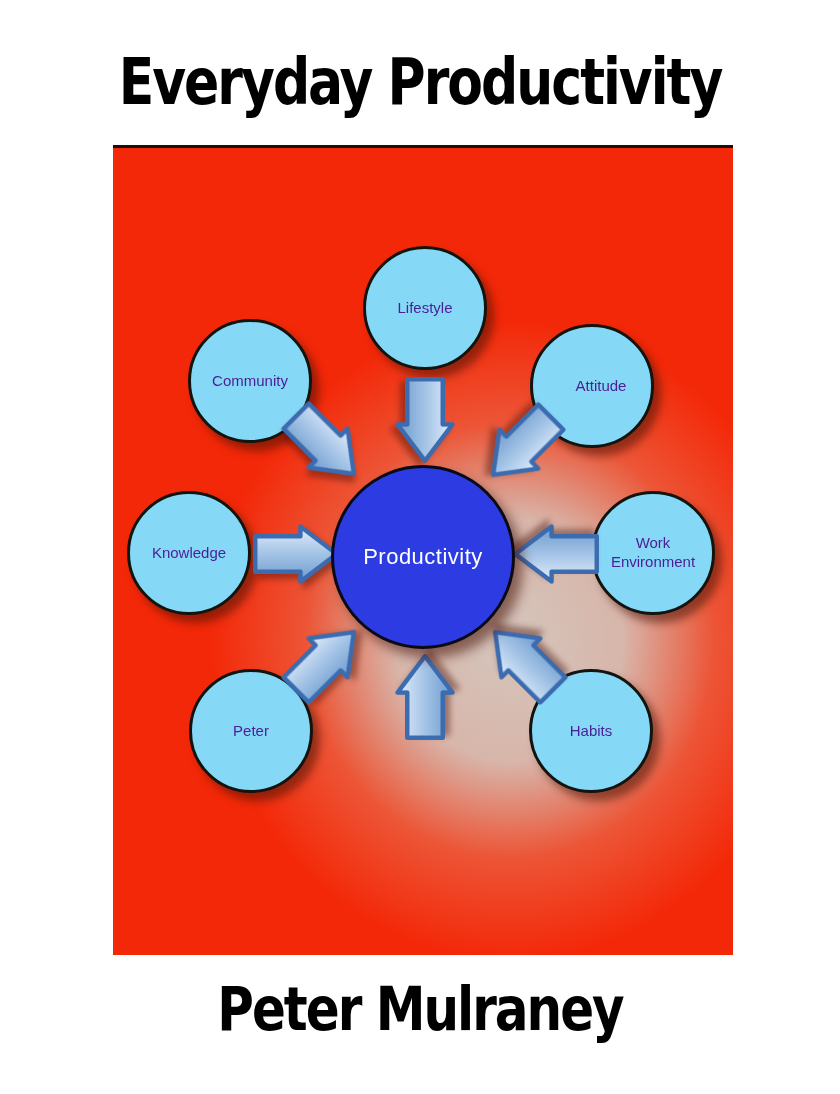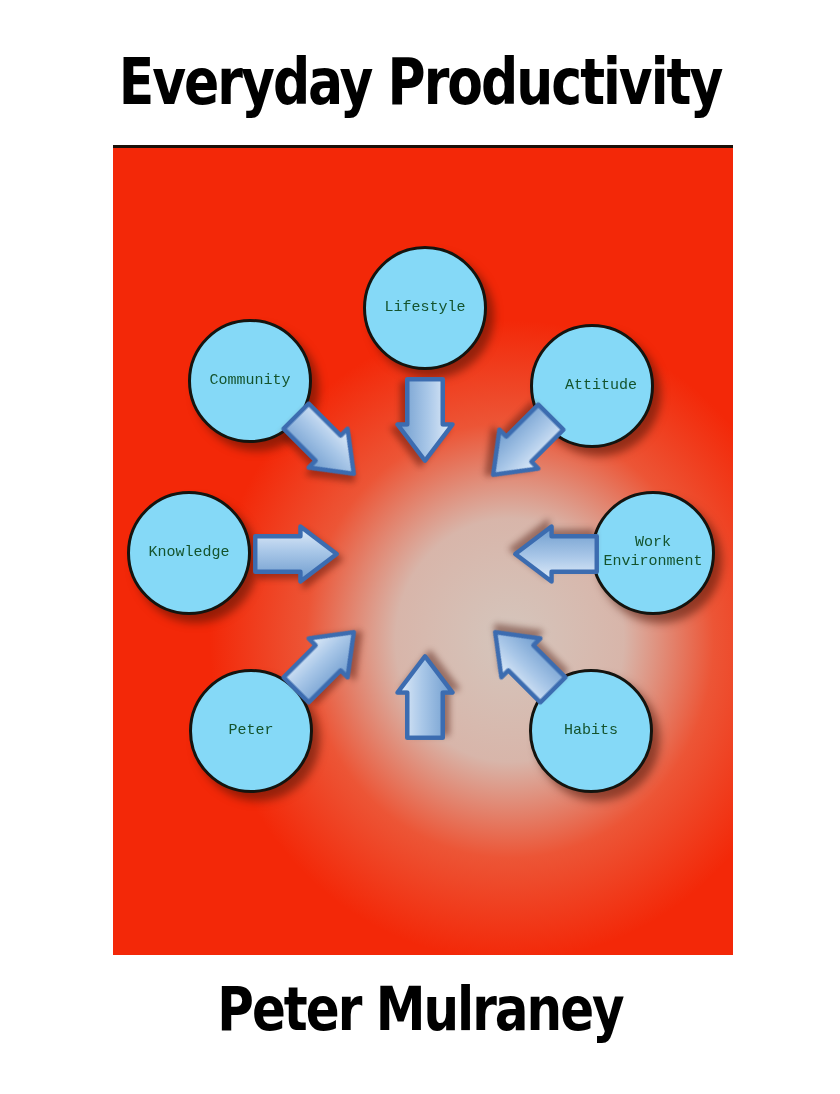--- a/index.html
+++ b/index.html
@@ -40,25 +40,24 @@
 
   .node {
     position: absolute;
     width: 124px; height: 124px;
     border-radius: 50%;
     background: #85d9f7;
     border: 3px solid #14140f;
     box-shadow: 7px 8px 9px rgba(75,18,6,0.55);
     display: flex; align-items: center; justify-content: center;
     text-align: center;
-    color: #14532d;
+    color: #4c1d95;
     font-size: 15px;
     line-height: 1.25;
     box-sizing: border-box;
-    font-family: Liberation Mono, monospace;
   }
   .node .node-label { width: 100px; }
 
   .node-lifestyle  { left: 250px; top:  98px; }
   .node-community  { left:  75px; top: 171px; }
   .node-attitude   { left: 417px; top: 176px; justify-content: flex-end; }
   .node-knowledge  { left:  14px; top: 343px; }
   .node-workenv    { left: 478px; top: 343px; }
   .node-skills     { left:  76px; top: 521px; }
   .node-habits     { left: 416px; top: 521px; }
@@ -156,18 +155,21 @@
     <div class="node node-workenv">
       <span class="node-label">Work Environment</span>
     </div>
     <div class="node node-skills">
       <span class="node-label">Peter</span>
     </div>
     <div class="node node-habits">
       <span class="node-label">Habits</span>
     </div>
 
+    <div class="hub">
+      <span>Productivity</span>
+    </div>
 
   </div>
 
   <div class="author-name">Peter Mulraney</div>
 
 </div>
 
 </body></html>

